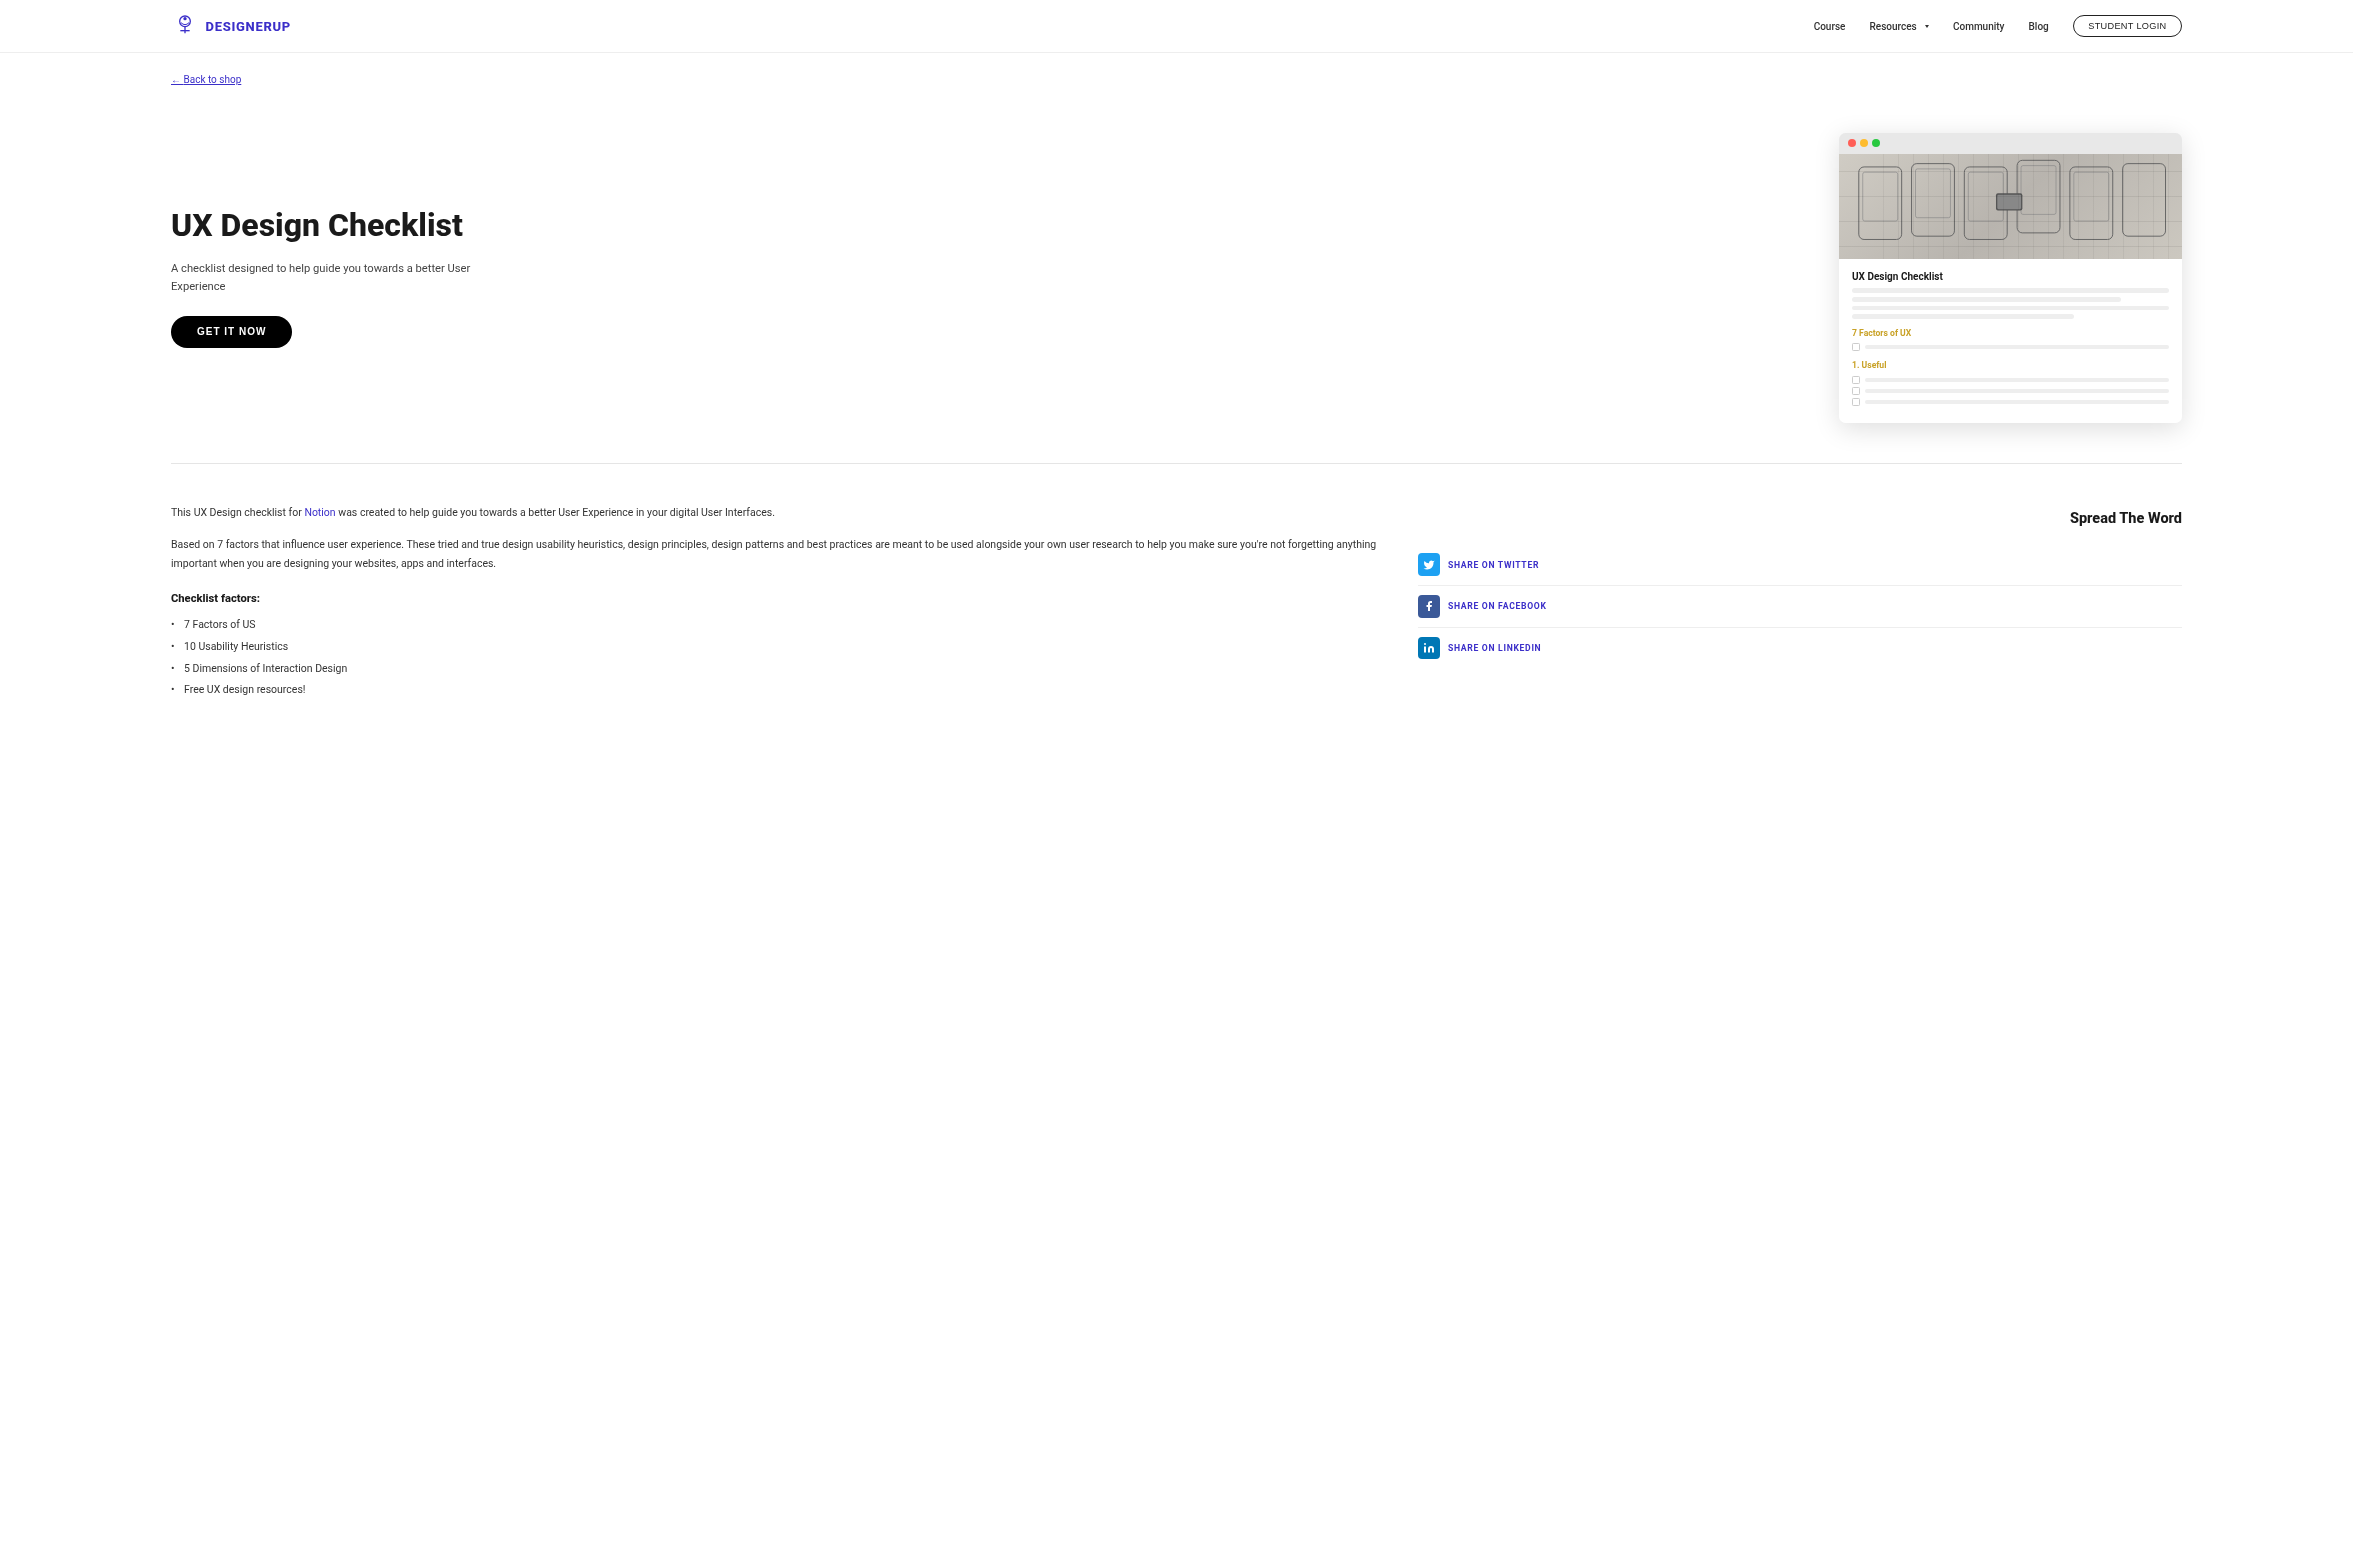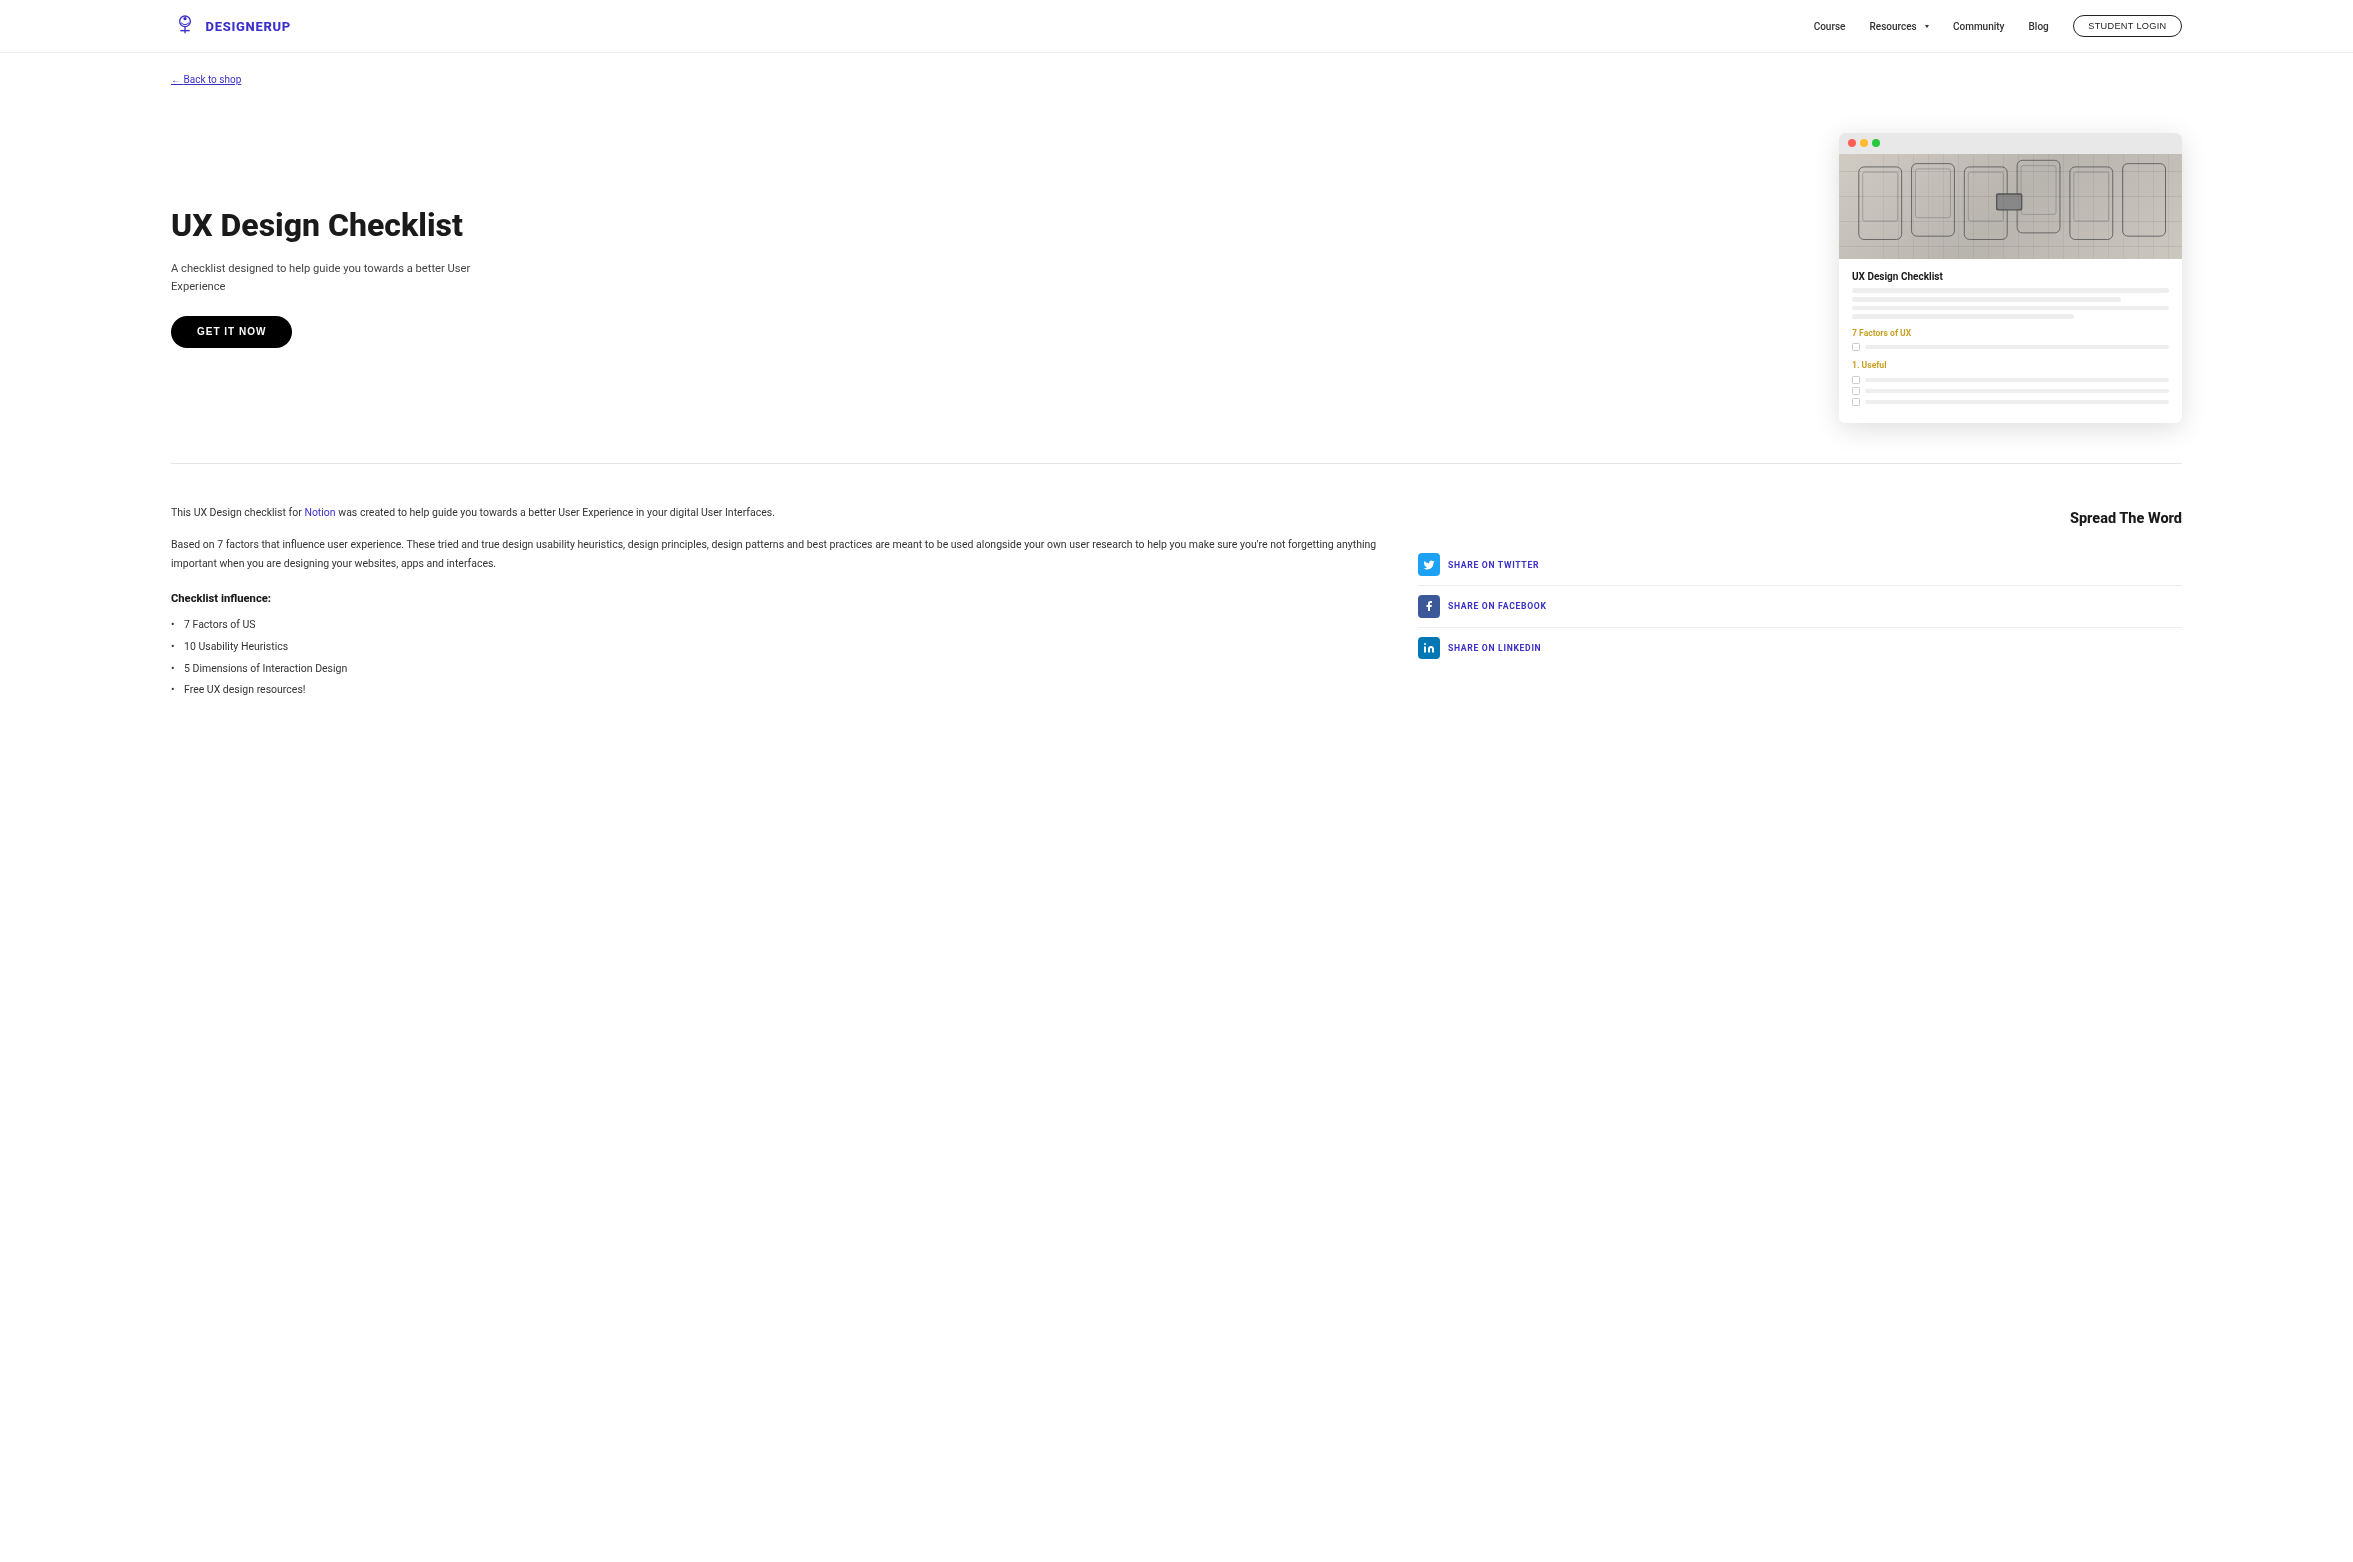--- a/index.html
+++ b/index.html
@@ -469,21 +469,21 @@
 </section>
 
 <hr class="divider">
 
 <div class="content-section">
   <div class="content-left">
     <p class="content-para">
       <span>This UX Design checklist for </span><a class="notion-link">Notion</a><span> was created to help guide you towards a better User Experience in your digital User Interfaces.</span>
     </p>
     <p class="content-para">Based on 7 factors that influence user experience. These tried and true design usability heuristics, design principles, design patterns and best practices are meant to be used alongside your own user research to help you make sure you're not forgetting anything important when you are designing your websites, apps and interfaces.</p>
-    <p class="checklist-heading">Checklist influence:</p>
+    <p class="checklist-heading">Checklist factors:</p>
     <ul class="checklist-items">
       <li>7 Factors of US</li>
       <li>10 Usability Heuristics</li>
       <li>5 Dimensions of Interaction Design</li>
       <li>Free UX design resources!</li>
     </ul>
   </div>
 
   <div class="content-right">
     <div class="spread-section">

